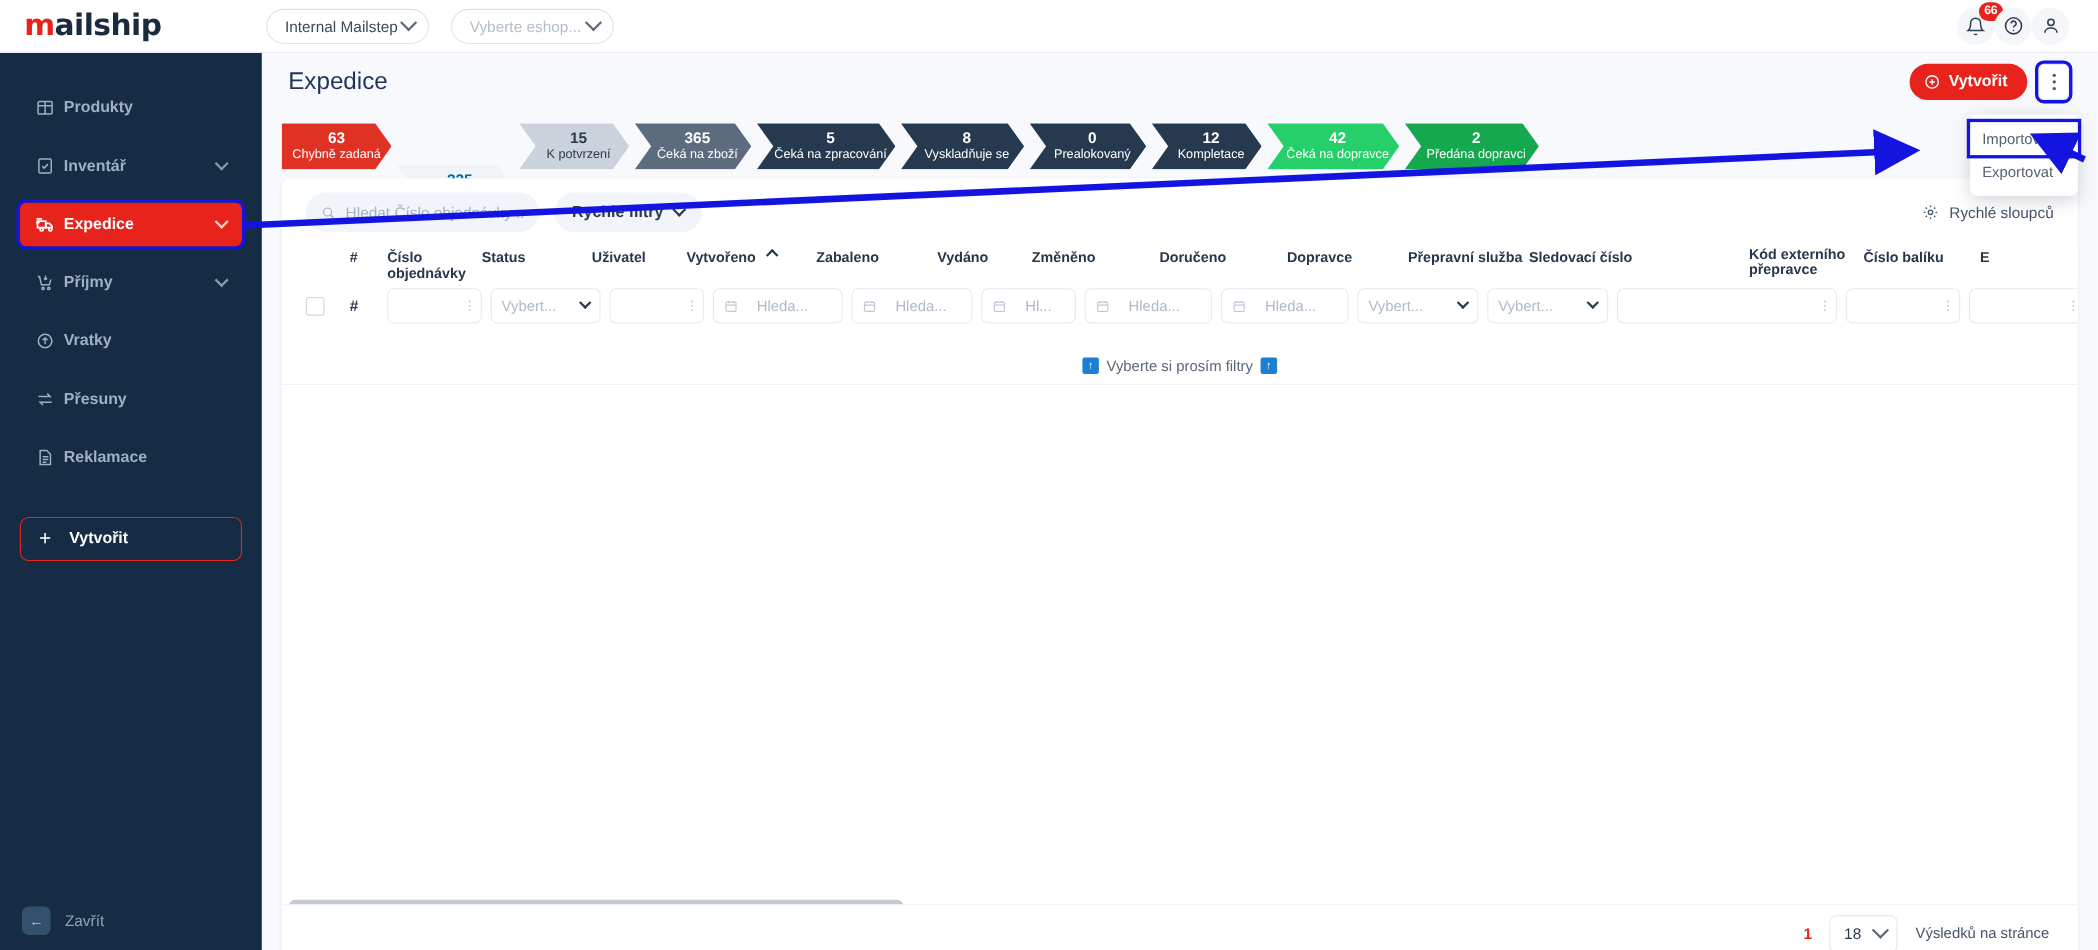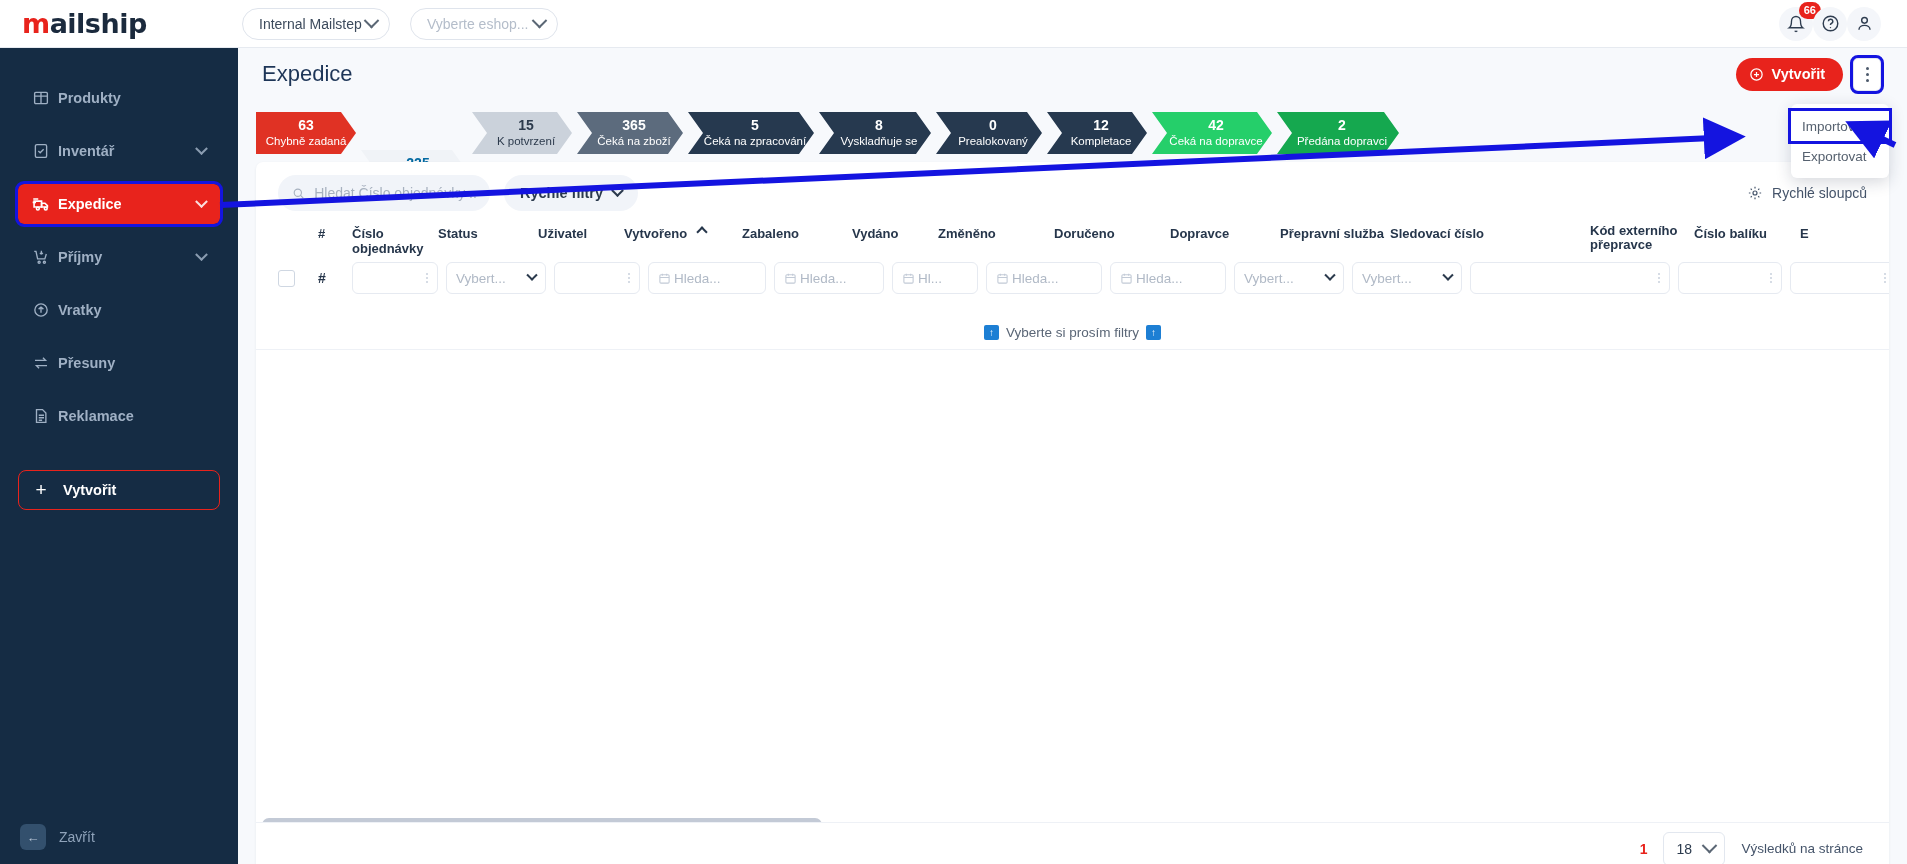--- a/index.html
+++ b/index.html
@@ -163,21 +163,21 @@
   .thead {
     display: flex; align-items: flex-start; height: 34px;
     padding-left: 22px; background: #fff;
   }
   .th { font-size: 13px; font-weight: 700; color: #26364b; padding-top: 2px; flex: none; }
   .th.two { line-height: 14px; padding-top: 0; }
   .frow { display: flex; align-items: center; height: 40px; padding-left: 22px; }
   .fcell { flex: none; padding-right: 8px; }
   .fin {
     height: 32px; border: 1px solid #e6eaf1; border-radius: 6px; background: #fff;
-    display: flex; align-items: center; padding: 0 9px; gap: 3px;
+    display: flex; align-items: center; padding: 0 9px; gap: 17px;
     font-size: 13.5px; color: #b0b9c6; position: relative;
   }
   .fin .dots {
     position: absolute; right: 9px; top: 50%; transform: translateY(-50%);
     display: flex; flex-direction: column; gap: 2px;
   }
   .fin .dots i { width: 2px; height: 2px; background: #c9d1dc; border-radius: 50%; display: block; }
   .fin .chev { border-color: #2b3a4d; width: 8px; height: 8px; margin-left: auto; }
   .cbx { width: 17px; height: 17px; border: 1px solid #cfd7e2; border-radius: 3px; background:#fff; }
   .hash { font-size: 14px; color: #26364b; font-weight: 700; }

